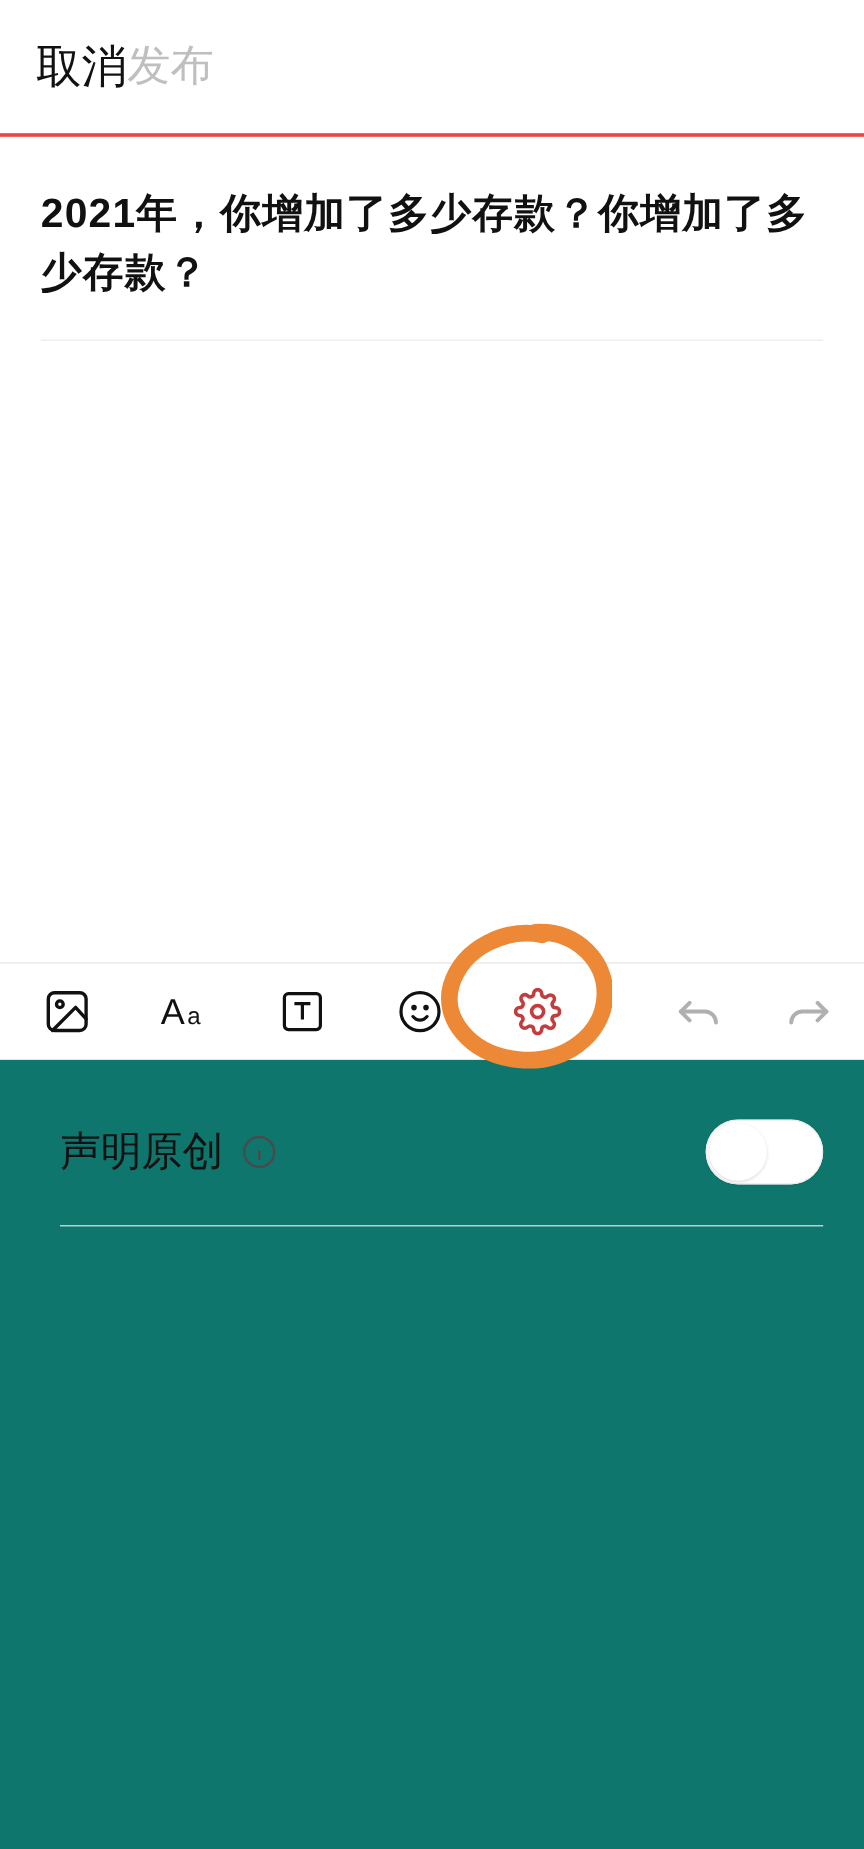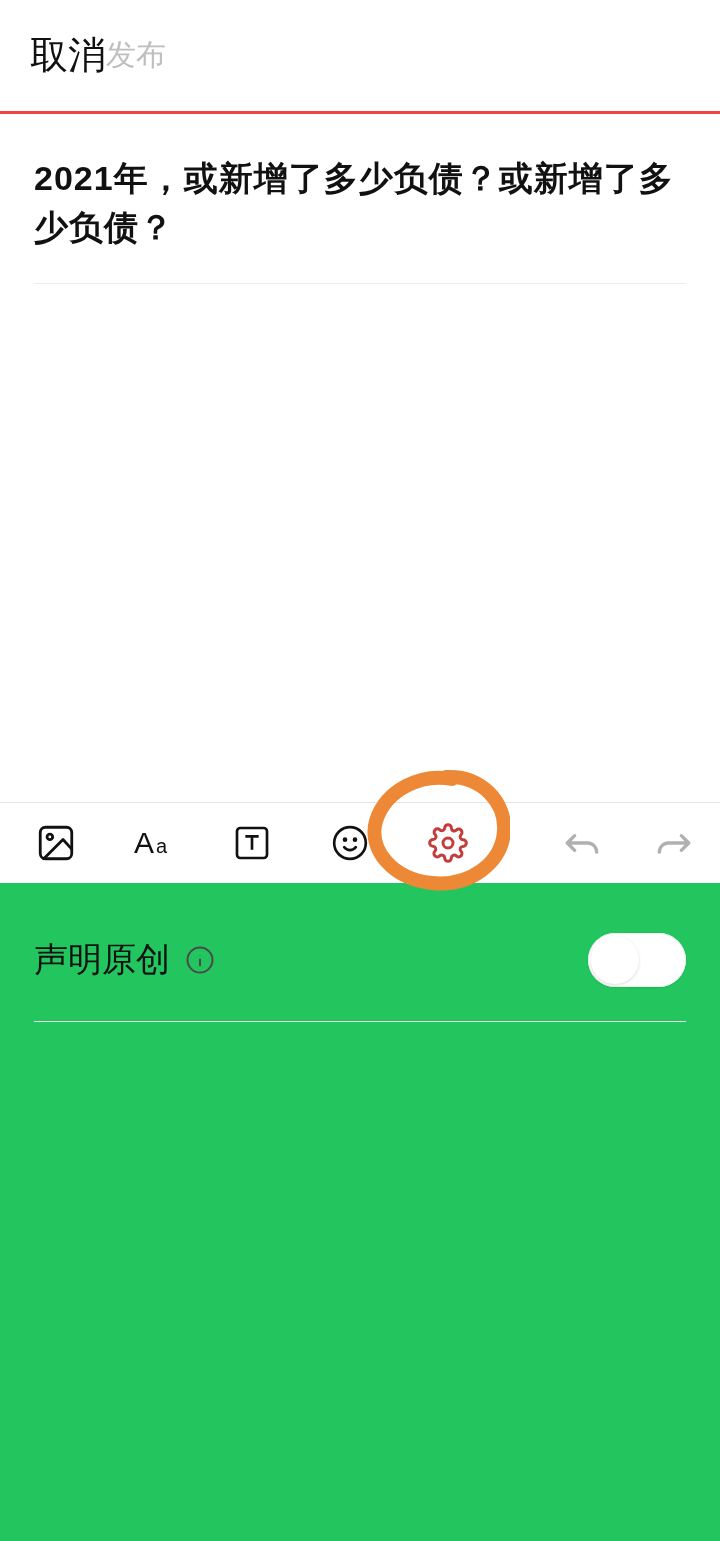--- a/index.html
+++ b/index.html
@@ -16,21 +16,21 @@
       display: flex;
       align-items: center;
       padding: 30px 42px 30px 30px;
       border-bottom: 3px solid #ef4444;
     }
     .header-left {
       font-size: 38px;
       color: #111;
     }
     .header-right {
-      font-size: 30px;
+      font-size: 36px;
       color: #bfbfbf;
     }
     .content {
       flex: 0 0 auto;
       padding: 40px 34px 0 34px;
     }
     .question {
       font-size: 34px;
       font-weight: 700;
       color: #111;
@@ -83,23 +83,23 @@
     .tb-icon.undo svg, .tb-icon.redo svg { color: #b0b0b0; }
     .annotation {
       position: absolute;
       left: 362px;
       top: -36px;
       width: 148px;
       height: 126px;
       pointer-events: none;
     }
     .settings-panel {
-      background: #22c55e;
+      background: #0f766e;
       flex: 1 0 auto;
-      padding: 32px 34px 0 34px;
+      padding: 32px 34px 0 50px;
     }
     .settings-row {
       display: flex;
       align-items: center;
       justify-content: space-between;
       padding: 18px 0 34px 0;
       border-bottom: 1px solid #e6e6e6;
     }
     .settings-label {
       display: flex;
@@ -137,21 +137,21 @@
   </style>
 </head>
 <body>
 
 <div class="header">
   <div class="header-left">取消</div>
   <div class="header-right">发布</div>
 </div>
 
 <div class="content">
-  <div class="question">2021年，或新增了多少负债？或新增了多少负债？</div>
+  <div class="question">2021年，你增加了多少存款？你增加了多少存款？</div>
 </div>
 
 <div class="editor-space"></div>
 
 <div class="toolbar">
   <div class="toolbar-left">
     <div class="tb-icon">
       <svg width="42" height="42" viewBox="0 0 24 24" fill="none" stroke="currentColor" stroke-width="1.6" stroke-linecap="round" stroke-linejoin="round">
         <rect x="3" y="3" width="18" height="18" rx="3"></rect>
         <circle cx="8.5" cy="8.5" r="1.6"></circle>

